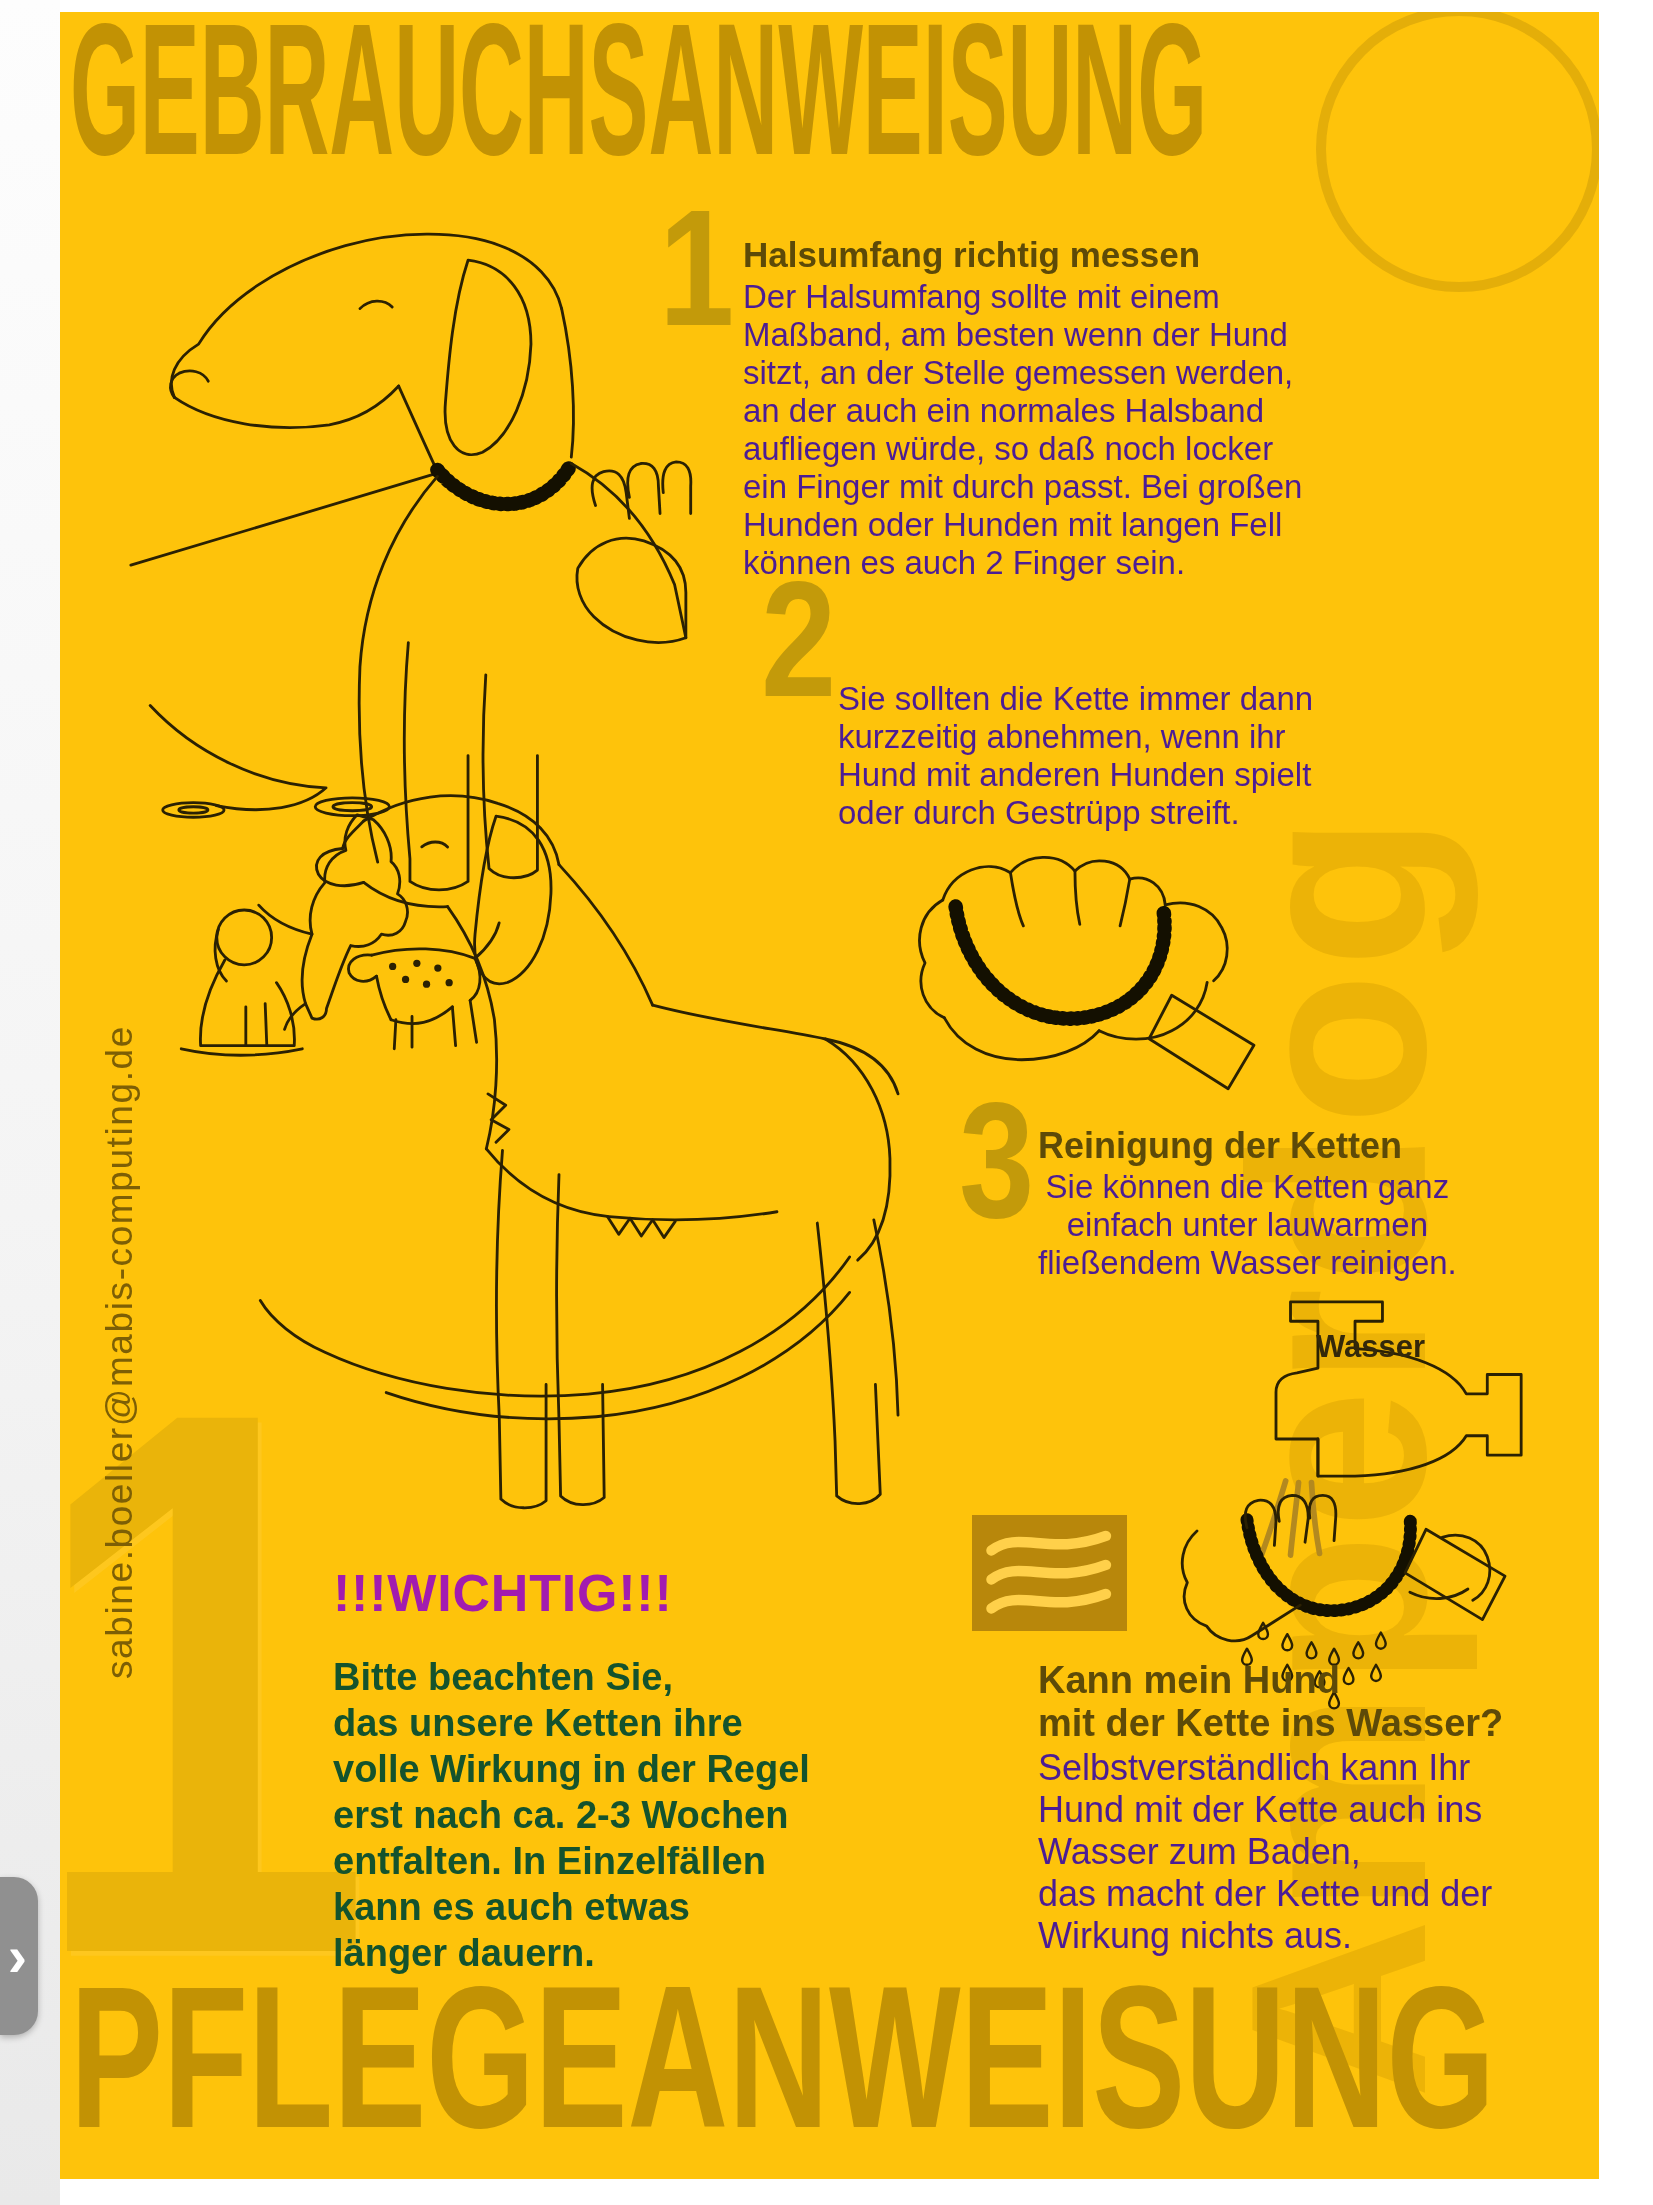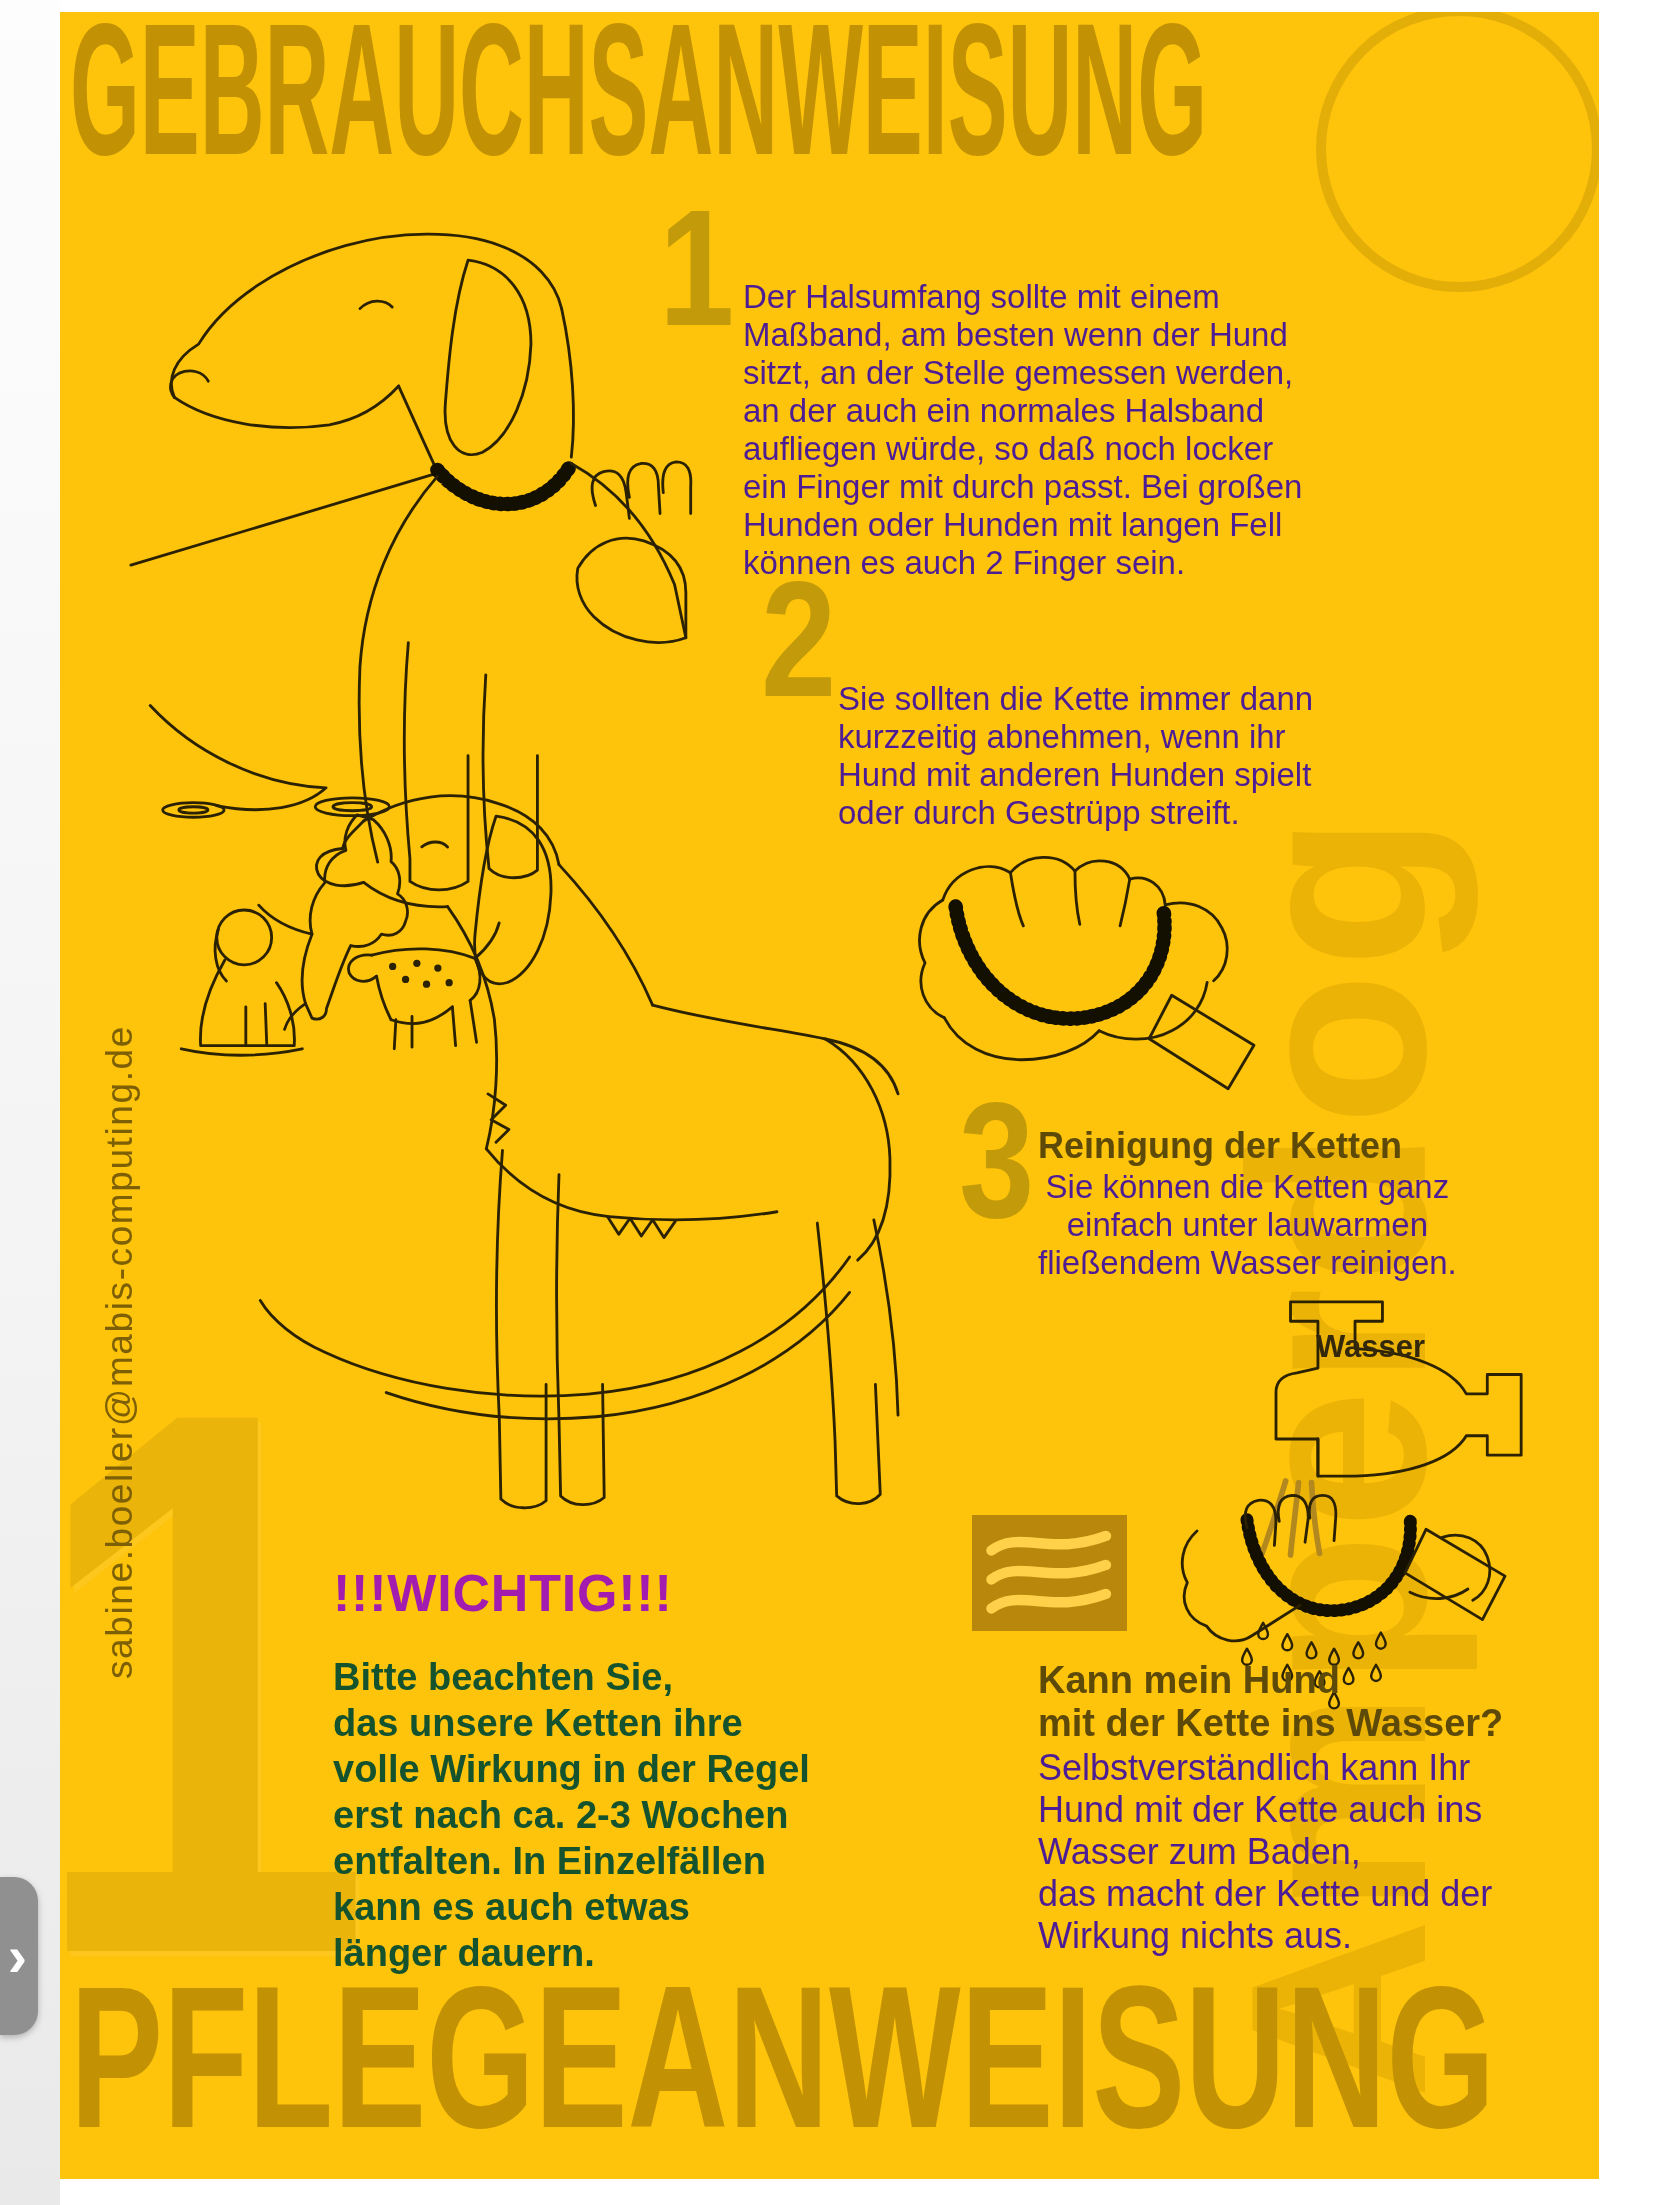--- a/index.html
+++ b/index.html
@@ -101,20 +101,21 @@
   <div class="abs reg-ring"></div>
   <div class="abs wm wm-vertical">Amperdog</div>
   <div class="abs wm wm-number">1</div>
 
   <div class="abs title title-top">GEBRAUCHSANWEISUNG</div>
   <div class="abs title title-bottom">PFLEGEANWEISUNG</div>
 
   <div class="abs email">sabine.boeller@mabis-computing.de</div>
 
   <div class="abs num" style="left:599px;top:174px;">1</div>
+  <div class="abs head s1-head">Halsumfang richtig messen</div>
   <div class="abs btxt s1-body">Der Halsumfang sollte mit einem
 Maßband, am besten wenn der Hund
 sitzt, an der Stelle gemessen werden,
 an der auch ein normales Halsband
 aufliegen würde, so daß noch locker
 ein Finger mit durch passt. Bei großen
 Hunden oder Hunden mit langen Fell
 können es auch 2 Finger sein.</div>
 
   <div class="abs num" style="left:701px;top:545px;">2</div>

